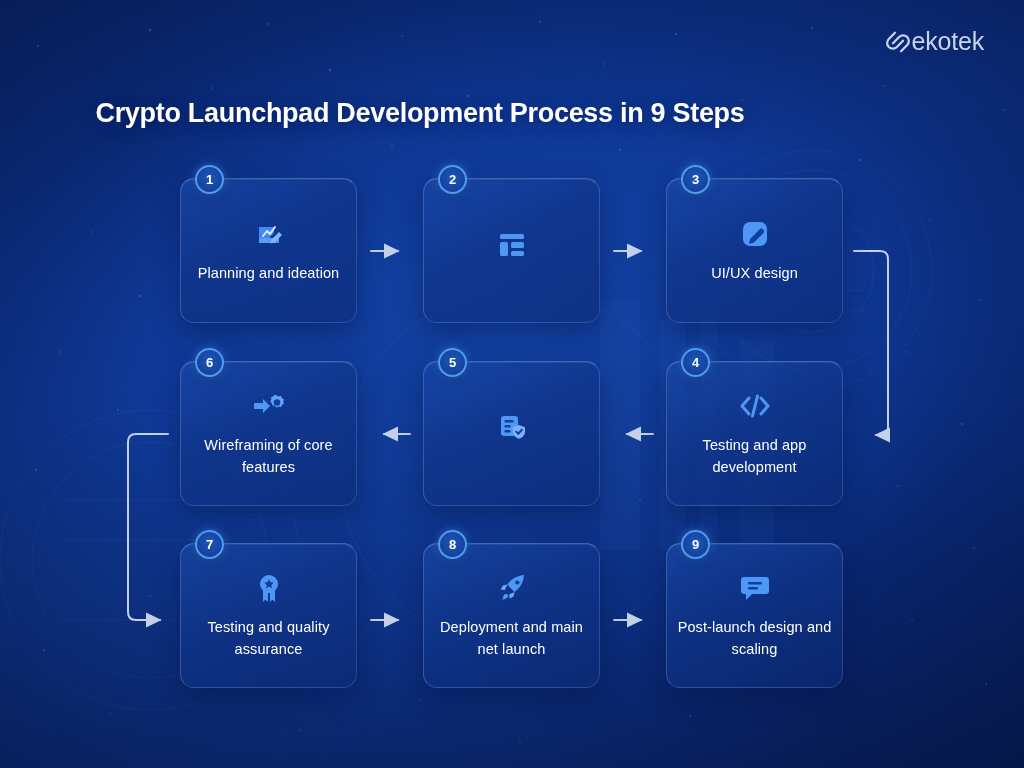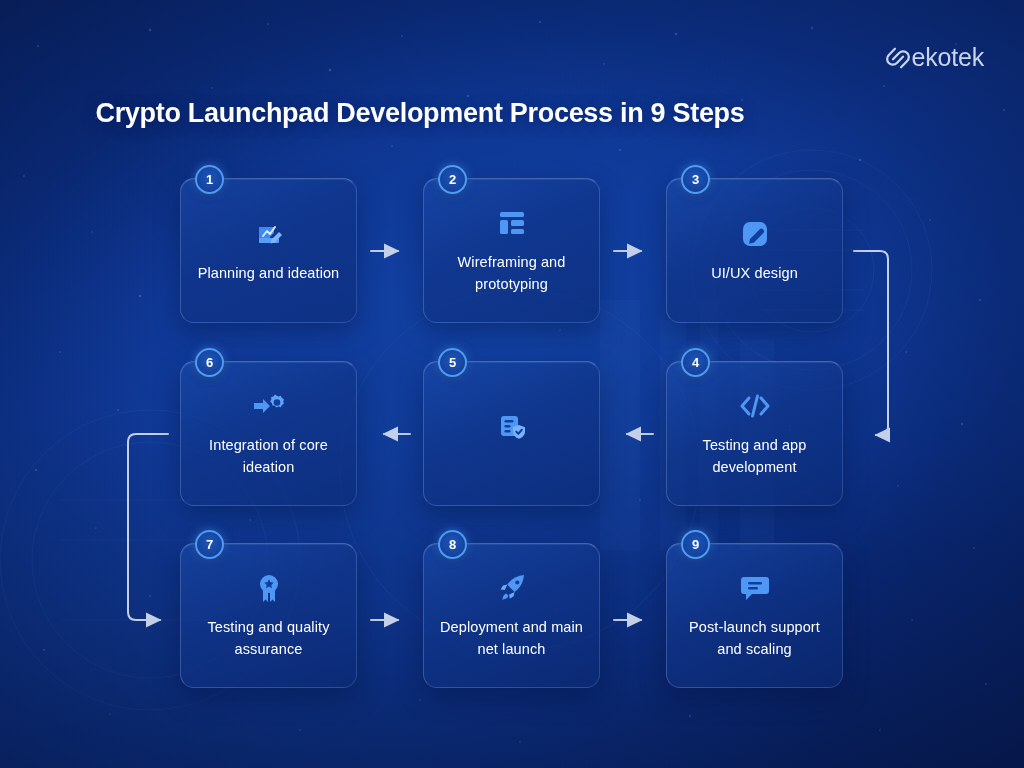--- a/index.html
+++ b/index.html
@@ -32,21 +32,21 @@
     position:absolute; inset:0;
     background:radial-gradient(ellipse 80% 75% at 50% 50%, rgba(0,0,0,0) 45%, rgba(3,14,48,0.55) 100%);
     pointer-events:none;
   }
   
   #decor { position:absolute; inset:0; pointer-events:none; opacity:0.5; }
 
   
   #logo {
     position:absolute; top:27px; right:40px;
-    display:flex; align-items:center; margin-top:16px;
+    display:flex; align-items:center; 
   }
   #logo .mark { width:28px; height:28px; display:block; }
   #logo .wordmark {
     font-size:25px; letter-spacing:-0.2px;
     color:#c8d4ec; font-weight:400;
   }
 
   
   #title {
     position:absolute; top:98px; left:0; width:840px;
@@ -246,21 +246,20 @@
     <div class="card c2">
       <div class="badge">2</div>
       <div class="icon">
         <svg width="30" height="30" viewBox="0 0 30 30">
           <rect x="3" y="4" width="24" height="5" rx="1.6" fill="#4f97f4"></rect>
           <rect x="3" y="12" width="8" height="14" rx="1.6" fill="#4f97f4"></rect>
           <rect x="14" y="12" width="13" height="6" rx="1.6" fill="#4f97f4"></rect>
           <rect x="14" y="21" width="13" height="5" rx="1.6" fill="#4f97f4"></rect>
         </svg>
       </div>
-      <div class="label">Wireframing and prototyping</div>
     </div>
 
     <div class="card c3">
       <div class="badge">3</div>
       <div class="icon">
         <svg width="30" height="30" viewBox="0 0 30 30">
           <rect x="3" y="3" width="24" height="24" rx="7" fill="#4f97f4"></rect>
           <path d="M10 20 l9.5 -9.5 a2.6 2.6 0 0 1 3.7 3.7 L13.7 23.7 l-4.6 1 z" fill="#0e3f9d"></path>
         </svg>
       </div>
@@ -297,21 +296,21 @@
 
     <div class="card c6">
       <div class="badge">6</div>
       <div class="icon">
         <svg width="34" height="28" viewBox="0 0 34 28">
           <path d="M2 11 h9 V7 l7 7 l-7 7 v-4 H2 Z" fill="#4f97f4"></path>
           <path d="M24.5 3.5 l2.1 1.1 l2.2 -0.9 l1.1 2.2 l2 1.3 l-0.6 2.3 l0.6 2.3 l-2 1.3 l-1.1 2.2 l-2.2 -0.9 l-2.1 1.1 l-1.6 -1.7 l-2.4 -0.2 l-0.6 -2.3 l-1.7 -1.7 l1.1 -2.1 l-0.2 -2.4 l2.3 -0.7 l1.5 -1.9 z" fill="#5fa2f6"></path>
           <circle cx="25" cy="10.5" r="3.3" fill="#0e3f9d"></circle>
         </svg>
       </div>
-      <div class="label">Integration of core ideation</div>
+      <div class="label">Wireframing of core features</div>
     </div>
 
     <div class="card c7">
       <div class="badge">7</div>
       <div class="icon">
         <svg width="26" height="32" viewBox="0 0 26 32">
           <path d="M7 19 h5 v11 l-2.5 -2.4 L7 30 Z" fill="#4f97f4"></path>
           <path d="M14 19 h5 v11 l-2.5 -2.4 L14 30 Z" fill="#4f97f4"></path>
           <circle cx="13" cy="12" r="9" fill="#4f97f4"></circle>
           <path d="M13 7.2 l1.45 2.95 l3.25 0.47 l-2.35 2.29 l0.55 3.24 L13 14.62 l-2.9 1.53 l0.55 -3.24 l-2.35 -2.29 l3.25 -0.47 z" fill="#0e3f9d"></path>
@@ -336,17 +335,17 @@
 
     <div class="card c9">
       <div class="badge">9</div>
       <div class="icon">
         <svg width="30" height="28" viewBox="0 0 30 28">
           <path d="M4 3 h22 a3 3 0 0 1 3 3 v11 a3 3 0 0 1 -3 3 h-14 l-6 6 v-6 h-2 a3 3 0 0 1 -3 -3 V6 a3 3 0 0 1 3 -3 z" fill="#4f97f4"></path>
           <rect x="8" y="8" width="14" height="2.6" rx="1.3" fill="#0e3f9d"></rect>
           <rect x="8" y="13" width="10" height="2.6" rx="1.3" fill="#0e3f9d"></rect>
         </svg>
       </div>
-      <div class="label">Post-launch support and scaling</div>
+      <div class="label">Post-launch design and scaling</div>
     </div>
 
   </div>
 </div>
 
 </body></html>

